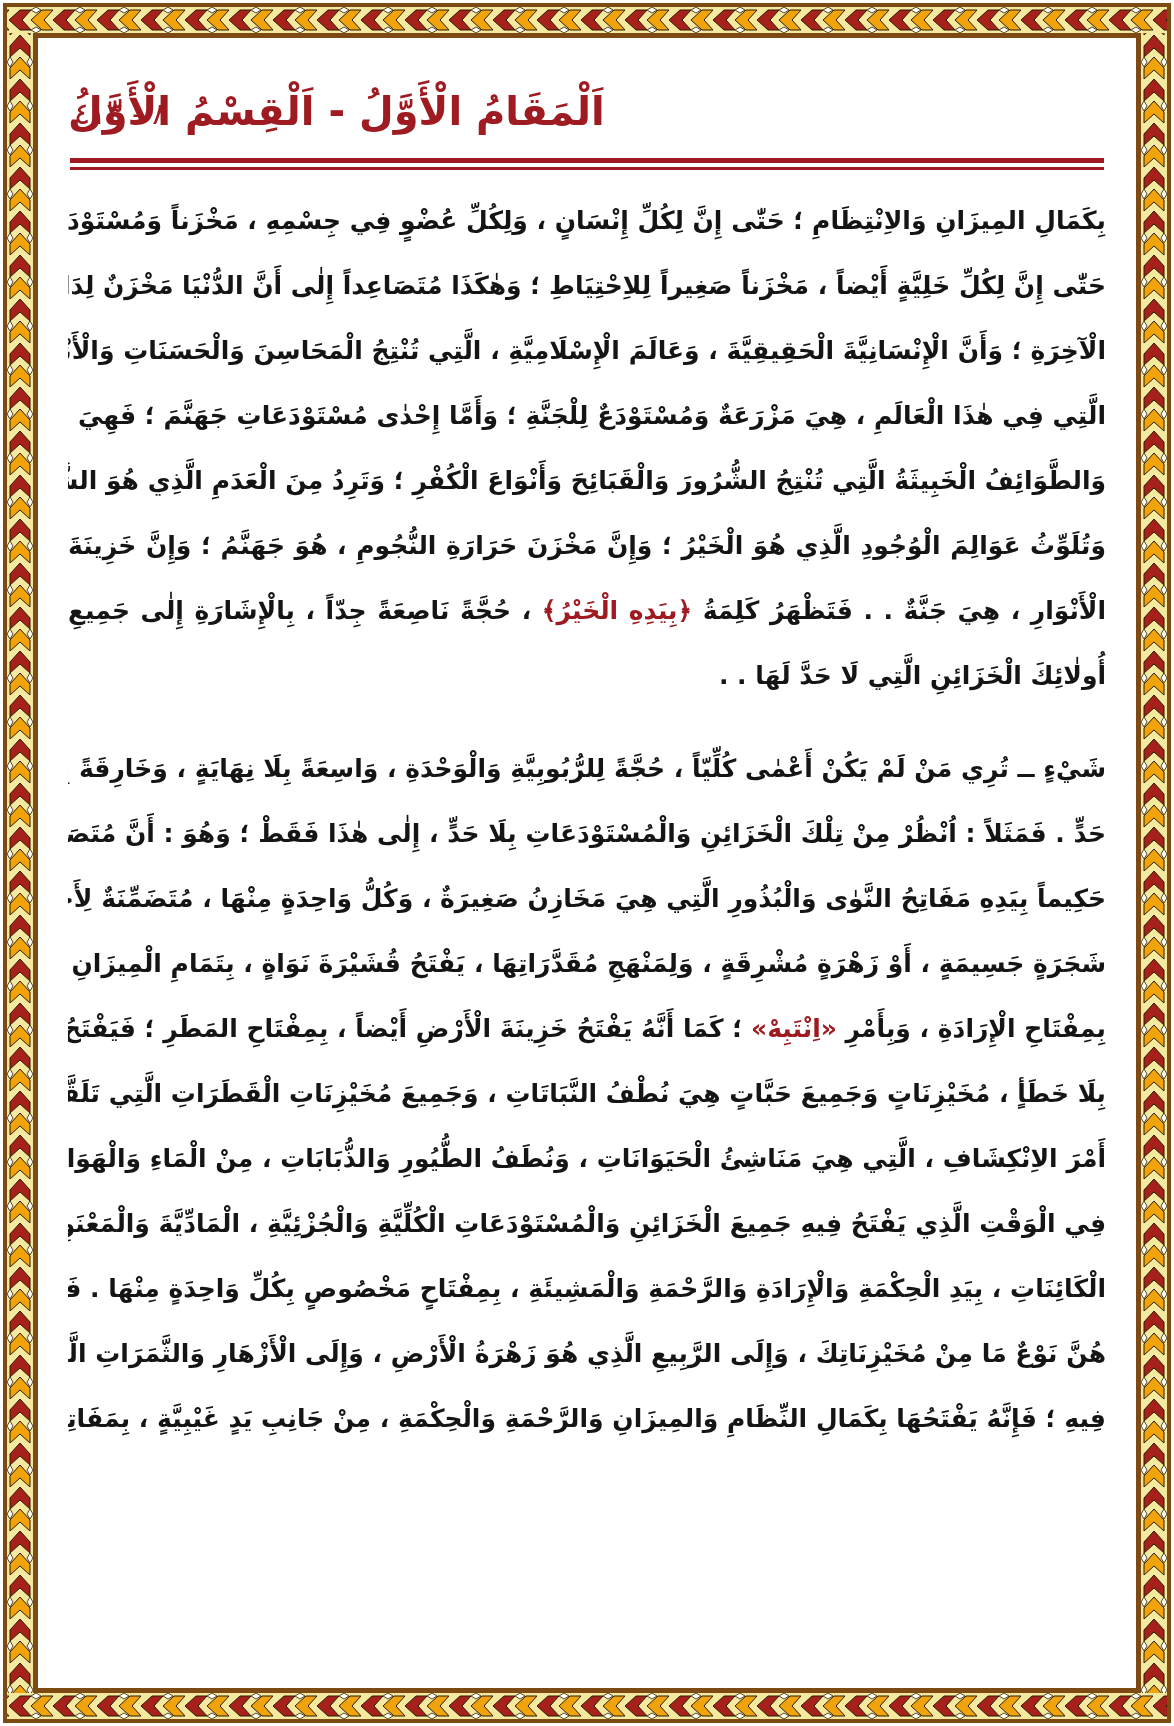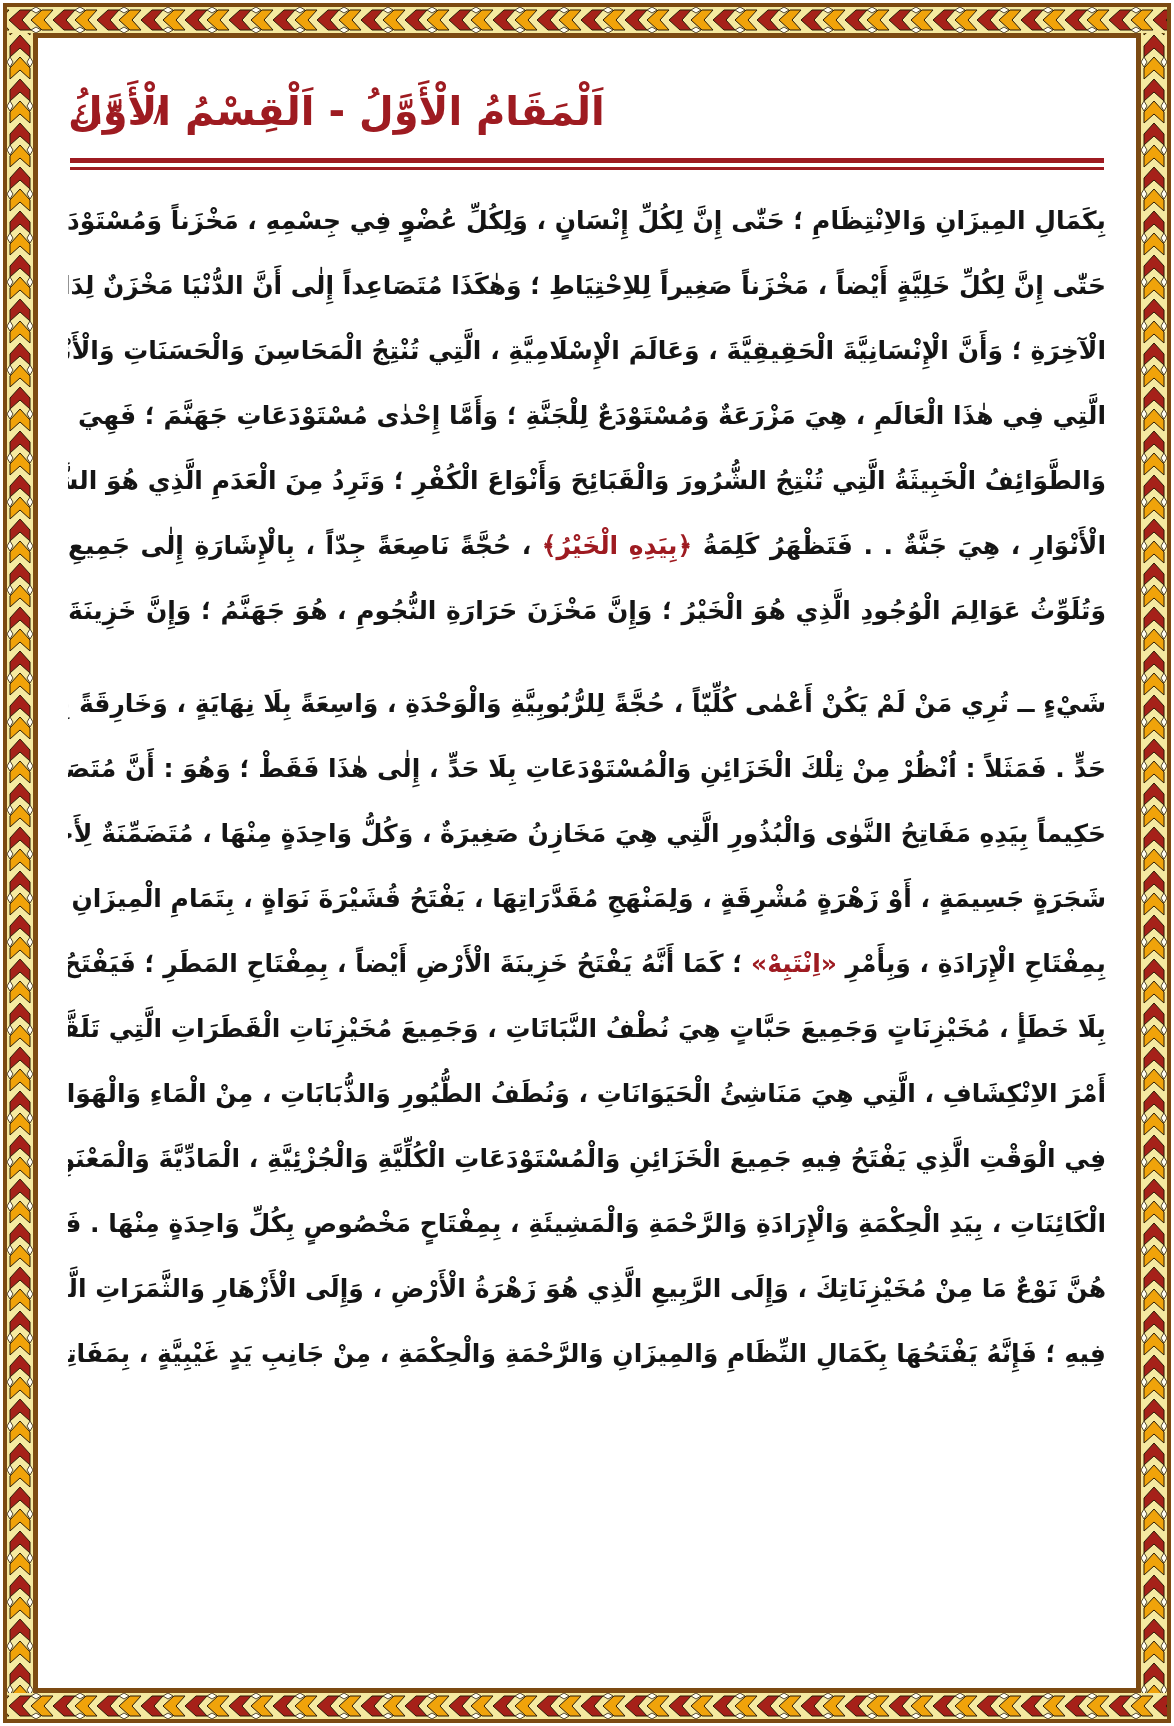--- a/index.html
+++ b/index.html
@@ -131,22 +131,23 @@
       <div class="page-number">٨ - ٤١٣</div>
     </div>
     <div class="title-divider"></div>
     <div class="body-text">
         <div class="para">
           <div class="line"><span class="seg-k">بِكَمَالِ المِيزَانِ وَالاِنْتِظَامِ ؛ حَتّٰى إِنَّ لِكُلِّ إِنْسَانٍ ، وَلِكُلِّ عُضْوٍ فِي جِسْمِهِ ، مَخْزَناً وَمُسْتَوْدَعاً ؛</span></div>
           <div class="line"><span class="seg-k">حَتّٰى إِنَّ لِكُلِّ خَلِيَّةٍ أَيْضاً ، مَخْزَناً صَغِيراً لِلاِحْتِيَاطِ ؛ وَهٰكَذَا مُتَصَاعِداً إِلٰى أَنَّ الدُّنْيَا مَخْزَنٌ لِدَارِ</span></div>
           <div class="line"><span class="seg-k">الْآخِرَةِ ؛ وَأَنَّ الْإِنْسَانِيَّةَ الْحَقِيقِيَّةَ ، وَعَالَمَ الْإِسْلَامِيَّةِ ، الَّتِي تُنْتِجُ الْمَحَاسِنَ وَالْحَسَنَاتِ وَالْأَنْوَارَ</span></div>
           <div class="line"><span class="seg-k">الَّتِي فِي هٰذَا الْعَالَمِ ، هِيَ مَزْرَعَةٌ وَمُسْتَوْدَعٌ لِلْجَنَّةِ ؛ وَأَمَّا إِحْدٰى مُسْتَوْدَعَاتِ جَهَنَّمَ ؛ فَهِيَ الْمَوَادُّ</span></div>
           <div class="line"><span class="seg-k">وَالطَّوَائِفُ الْخَبِيثَةُ الَّتِي تُنْتِجُ الشُّرُورَ وَالْقَبَائِحَ وَأَنْوَاعَ الْكُفْرِ ؛ وَتَرِدُ مِنَ الْعَدَمِ الَّذِي هُوَ الشَّرُّ ؛</span></div>
+          <div class="line"><span class="seg-k">وَتُلَوِّثُ عَوَالِمَ الْوُجُودِ الَّذِي هُوَ الْخَيْرُ ؛ وَإِنَّ مَخْزَنَ حَرَارَةِ النُّجُومِ ، هُوَ جَهَنَّمُ ؛ وَإِنَّ خَزِينَةَ</span></div>
           <div class="line"><span class="seg-k">الْأَنْوَارِ ، هِيَ جَنَّةٌ . . فَتَظْهَرُ كَلِمَةُ </span><span class="seg-r">﴿بِيَدِهِ الْخَيْرُ﴾</span><span class="seg-k"> ، حُجَّةً نَاصِعَةً جِدّاً ، بِالْإِشَارَةِ إِلٰى جَمِيعِ</span></div>
-          <div class="line"><span class="seg-k">وَتُلَوِّثُ عَوَالِمَ الْوُجُودِ الَّذِي هُوَ الْخَيْرُ ؛ وَإِنَّ مَخْزَنَ حَرَارَةِ النُّجُومِ ، هُوَ جَهَنَّمُ ؛ وَإِنَّ خَزِينَةَ</span></div>
+          <div class="line line-end"><span class="seg-k">أُولٰائِكَ الْخَزَائِنِ الَّتِي لَا حَدَّ لَهَا . .</span></div>
         </div>
         <div class="para">
           <div class="line"><span class="seg-k">شَيْءٍ ــ تُرِي مَنْ لَمْ يَكُنْ أَعْمٰى كُلِّيّاً ، حُجَّةً لِلرُّبُوبِيَّةِ وَالْوَحْدَةِ ، وَاسِعَةً بِلَا نِهَايَةٍ ، وَخَارِقَةً بِلَا</span></div>
           <div class="line"><span class="seg-k">حَدٍّ . فَمَثَلاً : اُنْظُرْ مِنْ تِلْكَ الْخَزَائِنِ وَالْمُسْتَوْدَعَاتِ بِلَا حَدٍّ ، إِلٰى هٰذَا فَقَطْ ؛ وَهُوَ : أَنَّ مُتَصَرِّفاً</span></div>
           <div class="line"><span class="seg-k">حَكِيماً بِيَدِهِ مَفَاتِحُ النَّوٰى وَالْبُذُورِ الَّتِي هِيَ مَخَازِنُ صَغِيرَةٌ ، وَكُلُّ وَاحِدَةٍ مِنْهَا ، مُتَضَمِّنَةٌ لِأَجْهِزَةِ</span></div>
           <div class="line"><span class="seg-k">شَجَرَةٍ جَسِيمَةٍ ، أَوْ زَهْرَةٍ مُشْرِقَةٍ ، وَلِمَنْهَجِ مُقَدَّرَاتِهَا ، يَفْتَحُ قُشَيْرَةَ نَوَاةٍ ، بِتَمَامِ الْمِيزَانِ وَالنِّظَامِ ،</span></div>
           <div class="line"><span class="seg-k">بِمِفْتَاحِ الْإِرَادَةِ ، وَبِأَمْرِ </span><span class="seg-r">«اِنْتَبِهْ»</span><span class="seg-k"> ؛ كَمَا أَنَّهُ يَفْتَحُ خَزِينَةَ الْأَرْضِ أَيْضاً ، بِمِفْتَاحِ المَطَرِ ؛ فَيَفْتَحُ مَعاً</span></div>
           <div class="line"><span class="seg-k">بِلَا خَطَأٍ ، مُخَيْزِنَاتٍ وَجَمِيعَ حَبَّاتٍ هِيَ نُطْفُ النَّبَاتَاتِ ، وَجَمِيعَ مُخَيْزِنَاتِ الْقَطَرَاتِ الَّتِي تَلَقَّتْ</span></div>
           <div class="line"><span class="seg-k">أَمْرَ الاِنْكِشَافِ ، الَّتِي هِيَ مَنَاشِئُ الْحَيَوَانَاتِ ، وَنُطَفُ الطُّيُورِ وَالذُّبَابَاتِ ، مِنْ الْمَاءِ وَالْهَوَاءِ ؛</span></div>
           <div class="line"><span class="seg-k">فِي الْوَقْتِ الَّذِي يَفْتَحُ فِيهِ جَمِيعَ الْخَزَائِنِ وَالْمُسْتَوْدَعَاتِ الْكُلِّيَّةِ وَالْجُزْئِيَّةِ ، الْمَادِّيَّةَ وَالْمَعْنَوِيَّةَ فِي</span></div>

